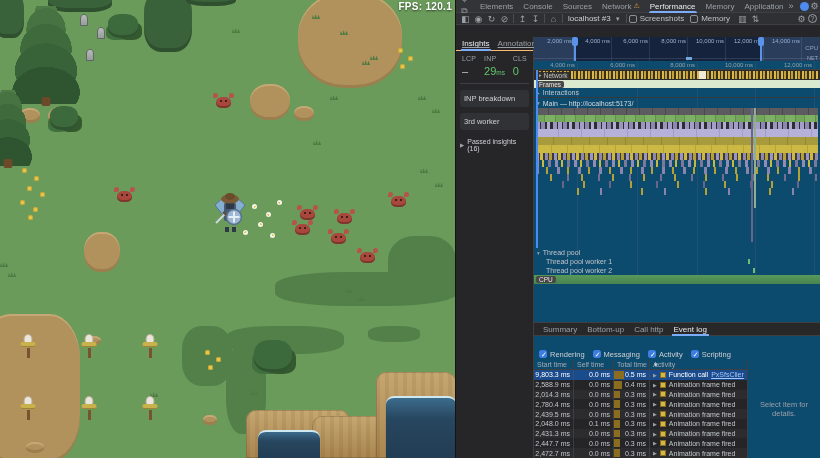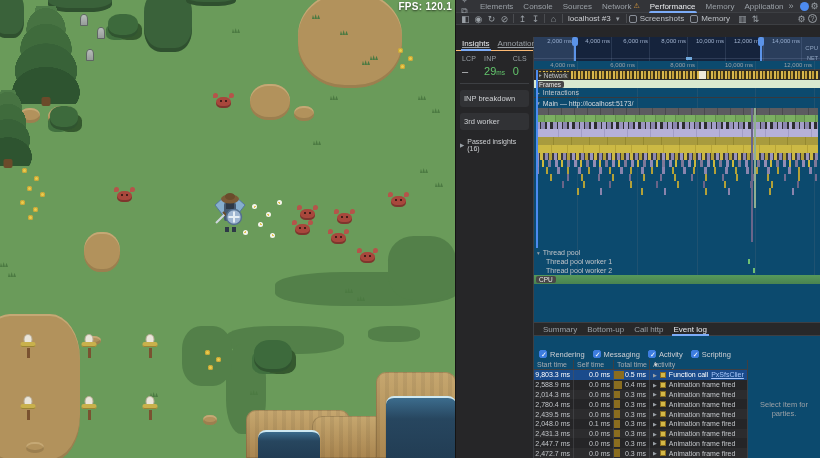--- a/index.html
+++ b/index.html
@@ -644,18 +644,18 @@
               <div class="ec act">
                 <span class="etri">▶</span>
                 <span class="sw"></span>
                 <span>Animation frame fired</span>
               </div>
             </div>
           </div>
       </div>
 
       <div id="ev-details">
-        <span>Select item for parties.</span>
+        <span>Select item for details.</span>
       </div>
 
     </div>
   </div>
 </div>
 
 </body></html>

